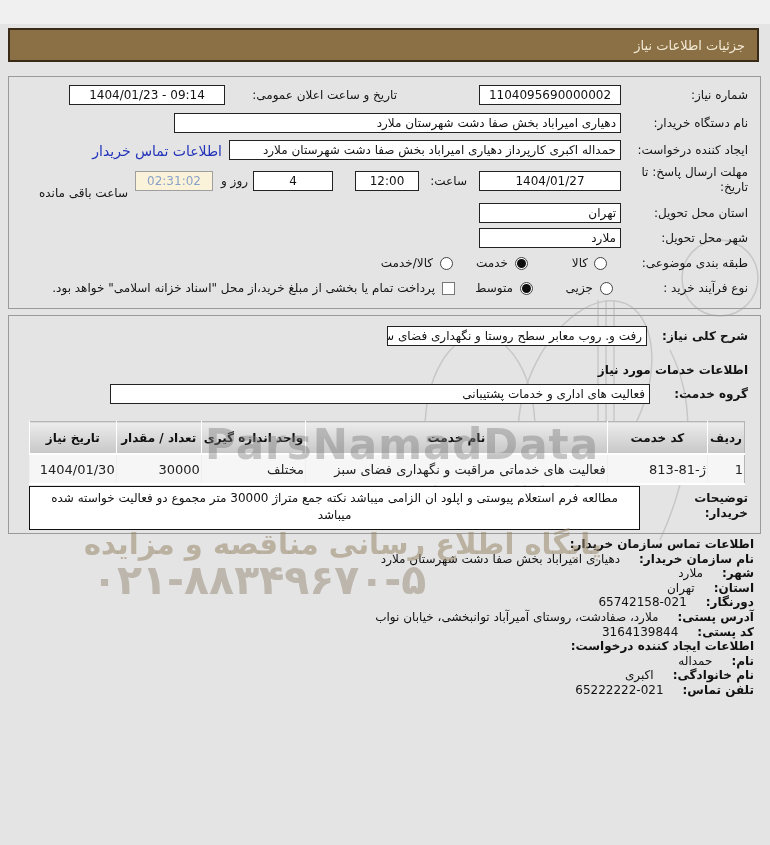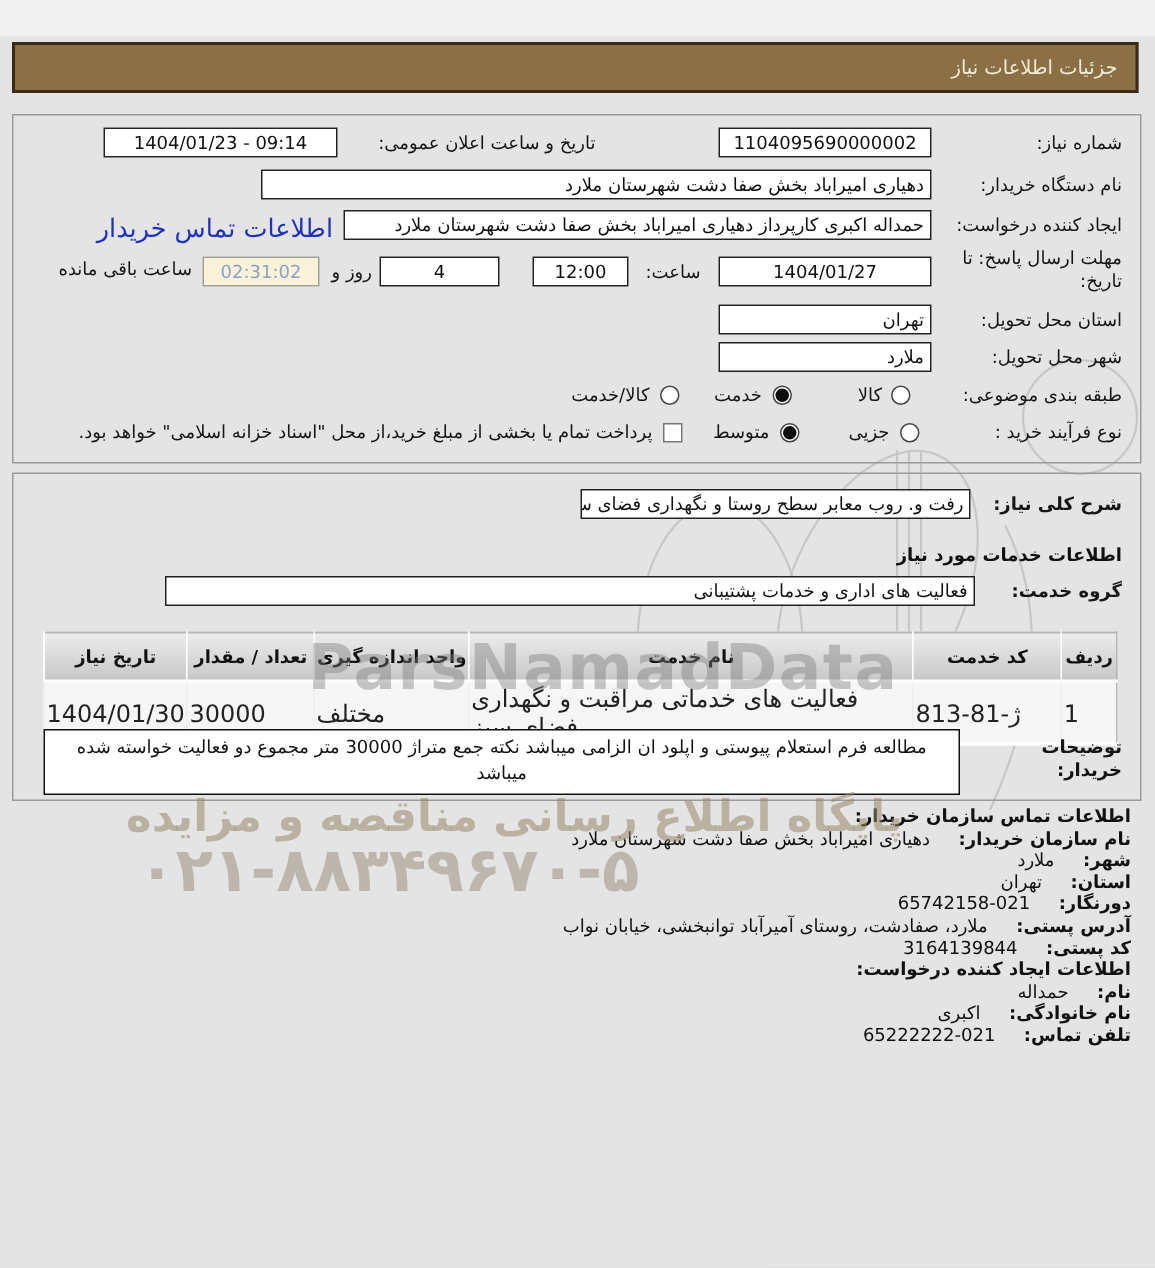--- a/index.html
+++ b/index.html
@@ -10,31 +10,31 @@
   .panel{position:absolute;left:8px;width:753px;border:1px solid #9a9a9a;box-sizing:border-box;z-index:2;}
   .panel1{top:76px;height:233px;}
   .panel2{top:315px;height:219px;}
   .row{position:absolute;left:0;right:0;height:24px;}
   .row *{box-sizing:border-box;}
   .lbl{position:absolute;top:3px;font-size:12px;color:#151515;white-space:nowrap;}
   .lbl.b{font-weight:bold;}
   .field{position:absolute;top:0;height:20px;background:#fff;border:1px solid #222;font-size:12px;line-height:18px;padding:0 4px;color:#111;white-space:nowrap;overflow:hidden;}
   .field.c{text-align:center;direction:ltr;}
   .field.r{text-align:right;}
-  .link{position:absolute;top:3px;font-size:17px;color:#2233bb;white-space:nowrap;cursor:pointer;}
+  .link{position:absolute;top:3px;font-size:14px;color:#2233bb;white-space:nowrap;cursor:pointer;}
   .timebox{position:absolute;top:0;height:20px;background:#faf3d9;border:1px solid #9f9f9f;color:#8ba1c9;font-size:12px;line-height:18px;text-align:center;direction:ltr;}
   .radio{position:absolute;top:4px;width:13px;height:13px;border:1px solid #444;border-radius:50%;background:#fff;}
   .radio.on::after{content:"";position:absolute;inset:1px;border-radius:50%;background:#0d0d0d;}
   .checkbox{position:absolute;top:4px;width:13px;height:13px;border:1px solid #777;background:#fff;}
   .twoline{line-height:15px;white-space:normal;text-align:right;}
   .heading{font-weight:bold;font-size:12px;color:#111;text-align:right;}
   
   .svc-table{position:absolute;top:105px;right:15px;width:716px;border-collapse:collapse;background:#fff;border:1px solid #b5b5b5;}
   .svc-table th{background:linear-gradient(#ececec,#c7c7c7);font-weight:bold;font-size:12px;color:#111;height:29px;border-left:1px solid #fff;text-align:center;}
-  .svc-table td{background:#f6f6f6;font-size:16px;color:#222;height:26px;text-align:left;border-top:2px solid #fff;border-bottom:2px solid #fff;border-left:1px solid #eee;}
+  .svc-table td{background:#f6f6f6;font-size:13px;color:#222;height:26px;text-align:right;border-top:2px solid #fff;border-bottom:2px solid #fff;border-left:1px solid #eee;}
   .w0{width:34px}.w1{width:100px}.w2{width:310px}.w3{width:104px}.w4{width:84px}.w5{width:84px}
   .notes-box{position:absolute;top:170px;right:120px;width:611px;height:44px;background:#fff;border:1px solid #111;font-size:12px;line-height:17px;text-align:center;padding:3px 6px;box-sizing:border-box;color:#111;}
   .ltr{direction:ltr;unicode-bidi:isolate;}
   
   .contact{position:absolute;top:537px;right:16px;left:16px;z-index:2;}
   .cline{font-size:12px;line-height:14.6px;color:#111;text-align:right;}
   .clabel{font-weight:bold;margin-left:19px;}
   
   .wm{position:absolute;pointer-events:none;z-index:5;white-space:nowrap;}
   .wm-brand{top:420px;left:205px;font-size:42px;font-weight:bold;letter-spacing:1px;color:rgba(125,125,125,.42);}
@@ -82,21 +82,21 @@
     </div>
 
     <div class="row" style="top:88px;height:40px">
       <span class="lbl twoline" style="right:12px;width:120px;top:0">مهلت ارسال پاسخ: تا تاریخ:</span>
       <div class="field c" style="right:139px;width:142px;top:6px">1404/01/27</div>
       <span class="lbl" style="right:293px;top:9px">ساعت:</span>
       <div class="field c" style="right:341px;width:64px;top:6px">12:00</div>
       <div class="field c" style="right:427px;width:80px;top:6px">4</div>
       <span class="lbl" style="right:512px;top:9px">روز و</span>
       <div class="timebox" style="right:547px;width:78px;top:6px">02:31:02</div>
-      <span class="lbl" style="right:632px;top:7px">ساعت باقی مانده</span>
+      <span class="lbl" style="right:632px;top:21px">ساعت باقی مانده</span>
     </div>
 
     <div class="row" style="top:126px">
       <span class="lbl" style="right:12px">استان محل تحویل:</span>
       <div class="field r" style="right:139px;width:142px">تهران</div>
     </div>
 
     <div class="row" style="top:151px">
       <span class="lbl" style="right:12px">شهر محل تحویل:</span>
       <div class="field r" style="right:139px;width:142px">ملارد</div>

